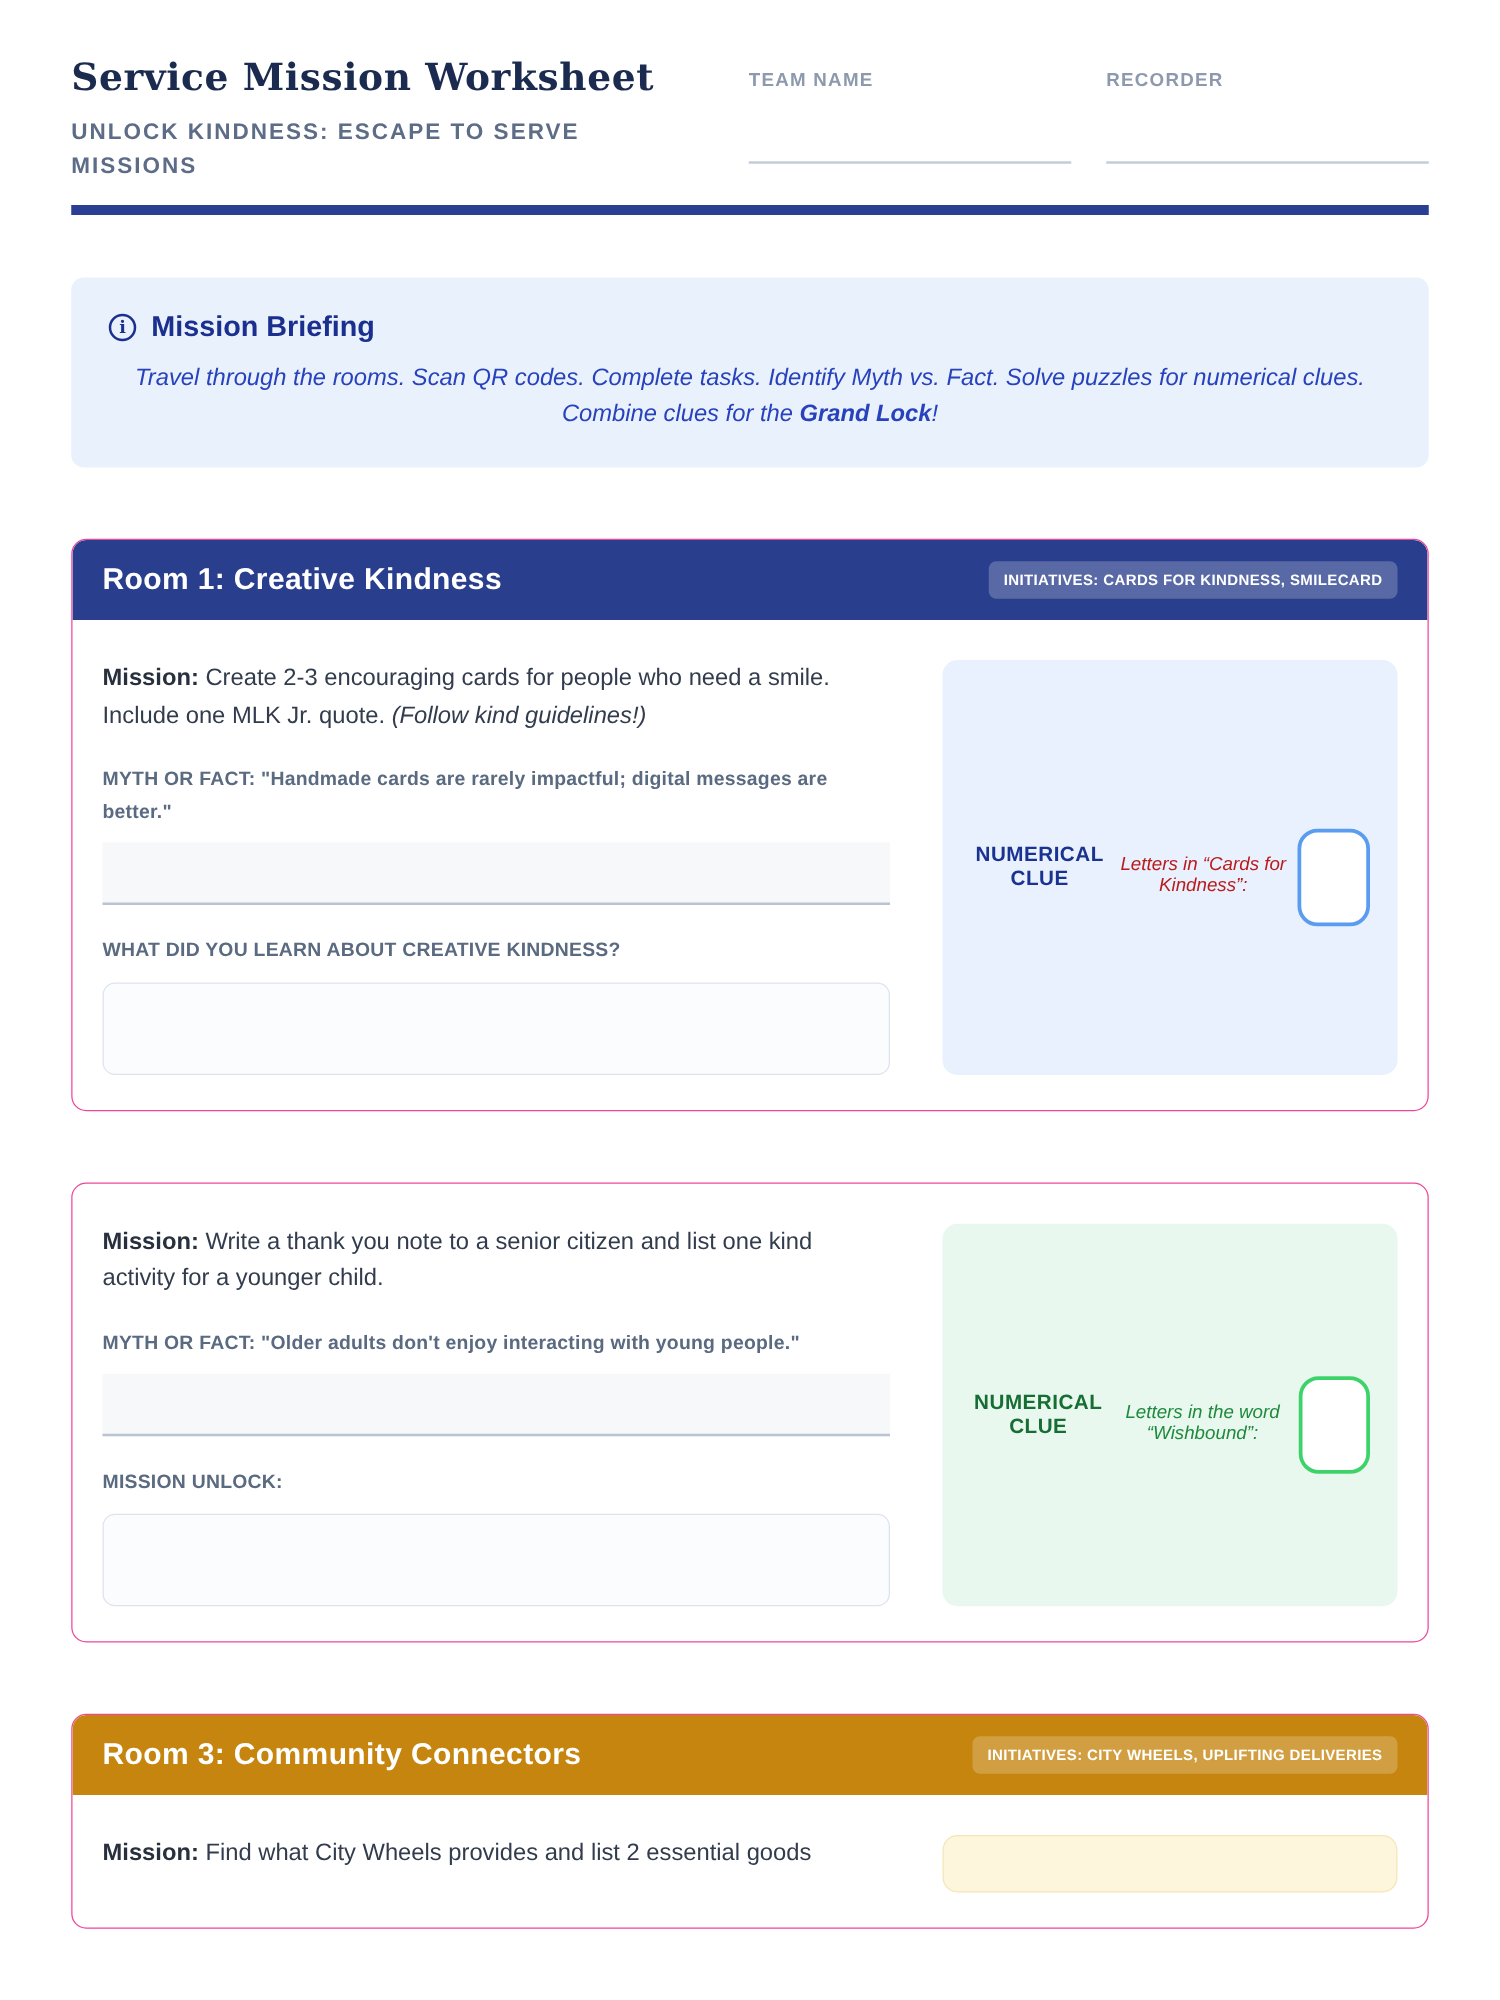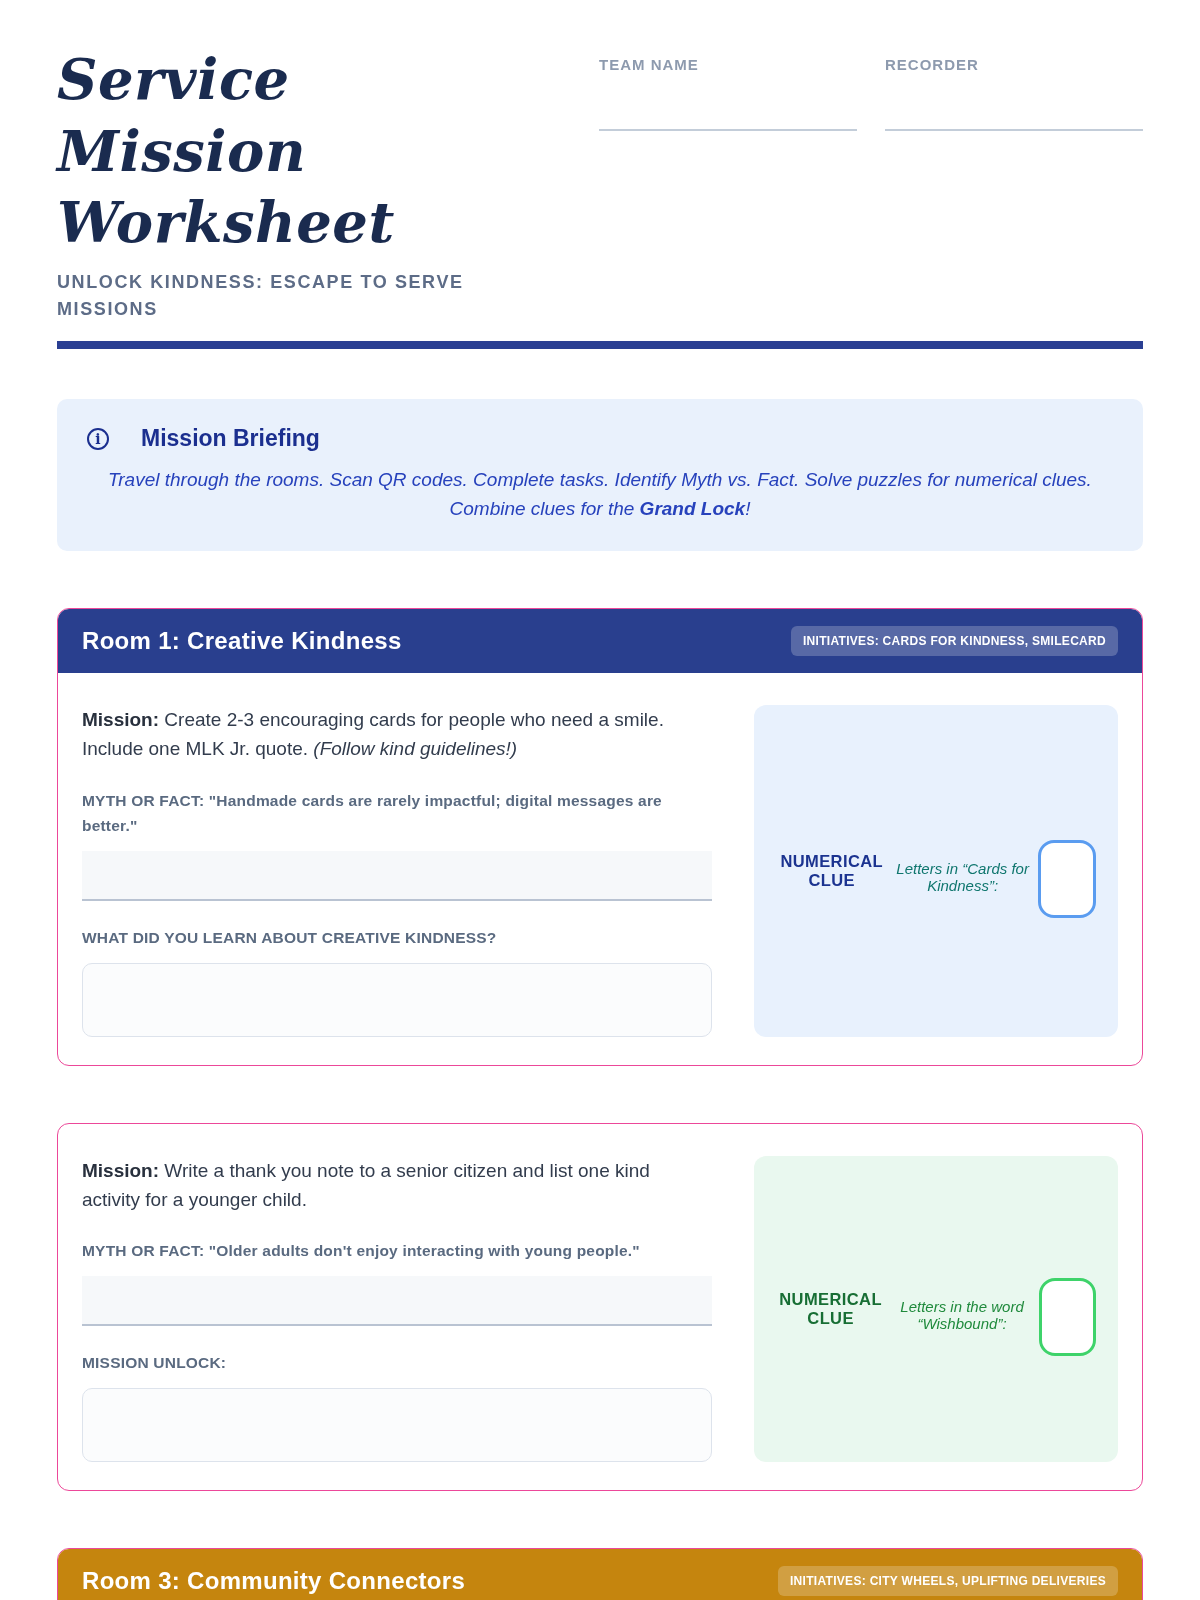--- a/index.html
+++ b/index.html
@@ -5,22 +5,22 @@
   * { margin: 0; padding: 0; box-sizing: border-box; }
   html, body { width: 1200px; height: 1600px; overflow: hidden; background: #ffffff; }
   body { font-family: "Liberation Sans", sans-serif; color: #323c4d; }
   .page { width: 1200px; height: 1600px; padding: 0 57px; overflow: hidden; }
 
   
   .top { display: flex; justify-content: space-between; padding-top: 44px; }
   .masthead { width: 470px; }
   .doc-title {
     font-family: "DejaVu Serif", serif;
-    font-style: italic; font-weight: 700;
-    font-size: 56px; line-height: 1.28;
+    font-weight: 700;
+    font-size: 30px; line-height: 1.28;
     color: #1a2b4f; letter-spacing: 0.5px;
   }
   .doc-subtitle {
     margin-top: 10px; font-size: 18px; font-weight: 700;
     letter-spacing: 1.6px; color: #5d6c87; line-height: 1.5; width: 460px;
   }
   .fields { display: flex; gap: 28px; padding-top: 12px; }
   .field { width: 258px; }
   .field-label { font-size: 15px; font-weight: 700; letter-spacing: 1px; color: #8d9aae; }
   .field-line { margin-top: 56px; border-bottom: 2px solid #c3cdd9; height: 0; }
@@ -32,21 +32,21 @@
     margin-top: 50px; background: #e9f1fc; border-radius: 10px;
     padding: 26px 30px 28px 30px;
   }
   .briefing-title-row { display: flex; align-items: center; gap: 12px; }
   .info-icon {
     width: 22px; height: 22px; border: 2.5px solid #1b2f8f; border-radius: 50%;
     color: #1b2f8f; font-weight: 700; font-size: 14px;
     display: inline-flex; align-items: center; justify-content: center;
     font-family: "DejaVu Serif", serif;
   }
-  .briefing-title { font-size: 23px; font-weight: 700; color: #1b2f8f; margin-left: 20px; }
+  .briefing-title { font-size: 23px; font-weight: 700; color: #1b2f8f; }
   .briefing-text {
     margin-top: 14px; font-style: italic; font-size: 19px;
     color: #2742bc; line-height: 1.5; text-align: center;
   }
   .briefing-text b { font-weight: 700; }
 
   
   .room-card {
     margin-top: 57px; border: 1px solid #ec4899; border-radius: 12px;
     background: #ffffff; overflow: hidden;
@@ -88,21 +88,21 @@
     display: flex; align-items: center; justify-content: center;
     padding: 22px;
   }
   .room-blue  .clue-panel { background: #e8f1fd; }
   .room-green .clue-panel { background: #e9f8ef; }
   .room-amber .clue-panel { background: #fdf6dd; border: 1px solid #f3e6b4; }
   .clue-title { font-size: 16.5px; font-weight: 700; letter-spacing: 0.4px; }
   .room-blue  .clue-title { color: #1b3390; }
   .room-green .clue-title { color: #176e34; }
   .clue-subtitle { margin-top: 12px; font-style: italic; font-size: 15px; }
-  .room-blue  .clue-subtitle { color: #0f766e; }
+  .room-blue  .clue-subtitle { color: #b91c1c; }
   .room-green .clue-subtitle { color: #1f8a3c; }
   .clue-box {
     margin-top: 16px; width: 78px; height: 78px; background: #ffffff;
     border-radius: 16px;
   }
   .room-blue  .clue-box { border: 3px solid #5a9cf0; }
   .room-green .clue-box { border: 3px solid #3ed36a; }
 </style>
 </head>
 <body>

